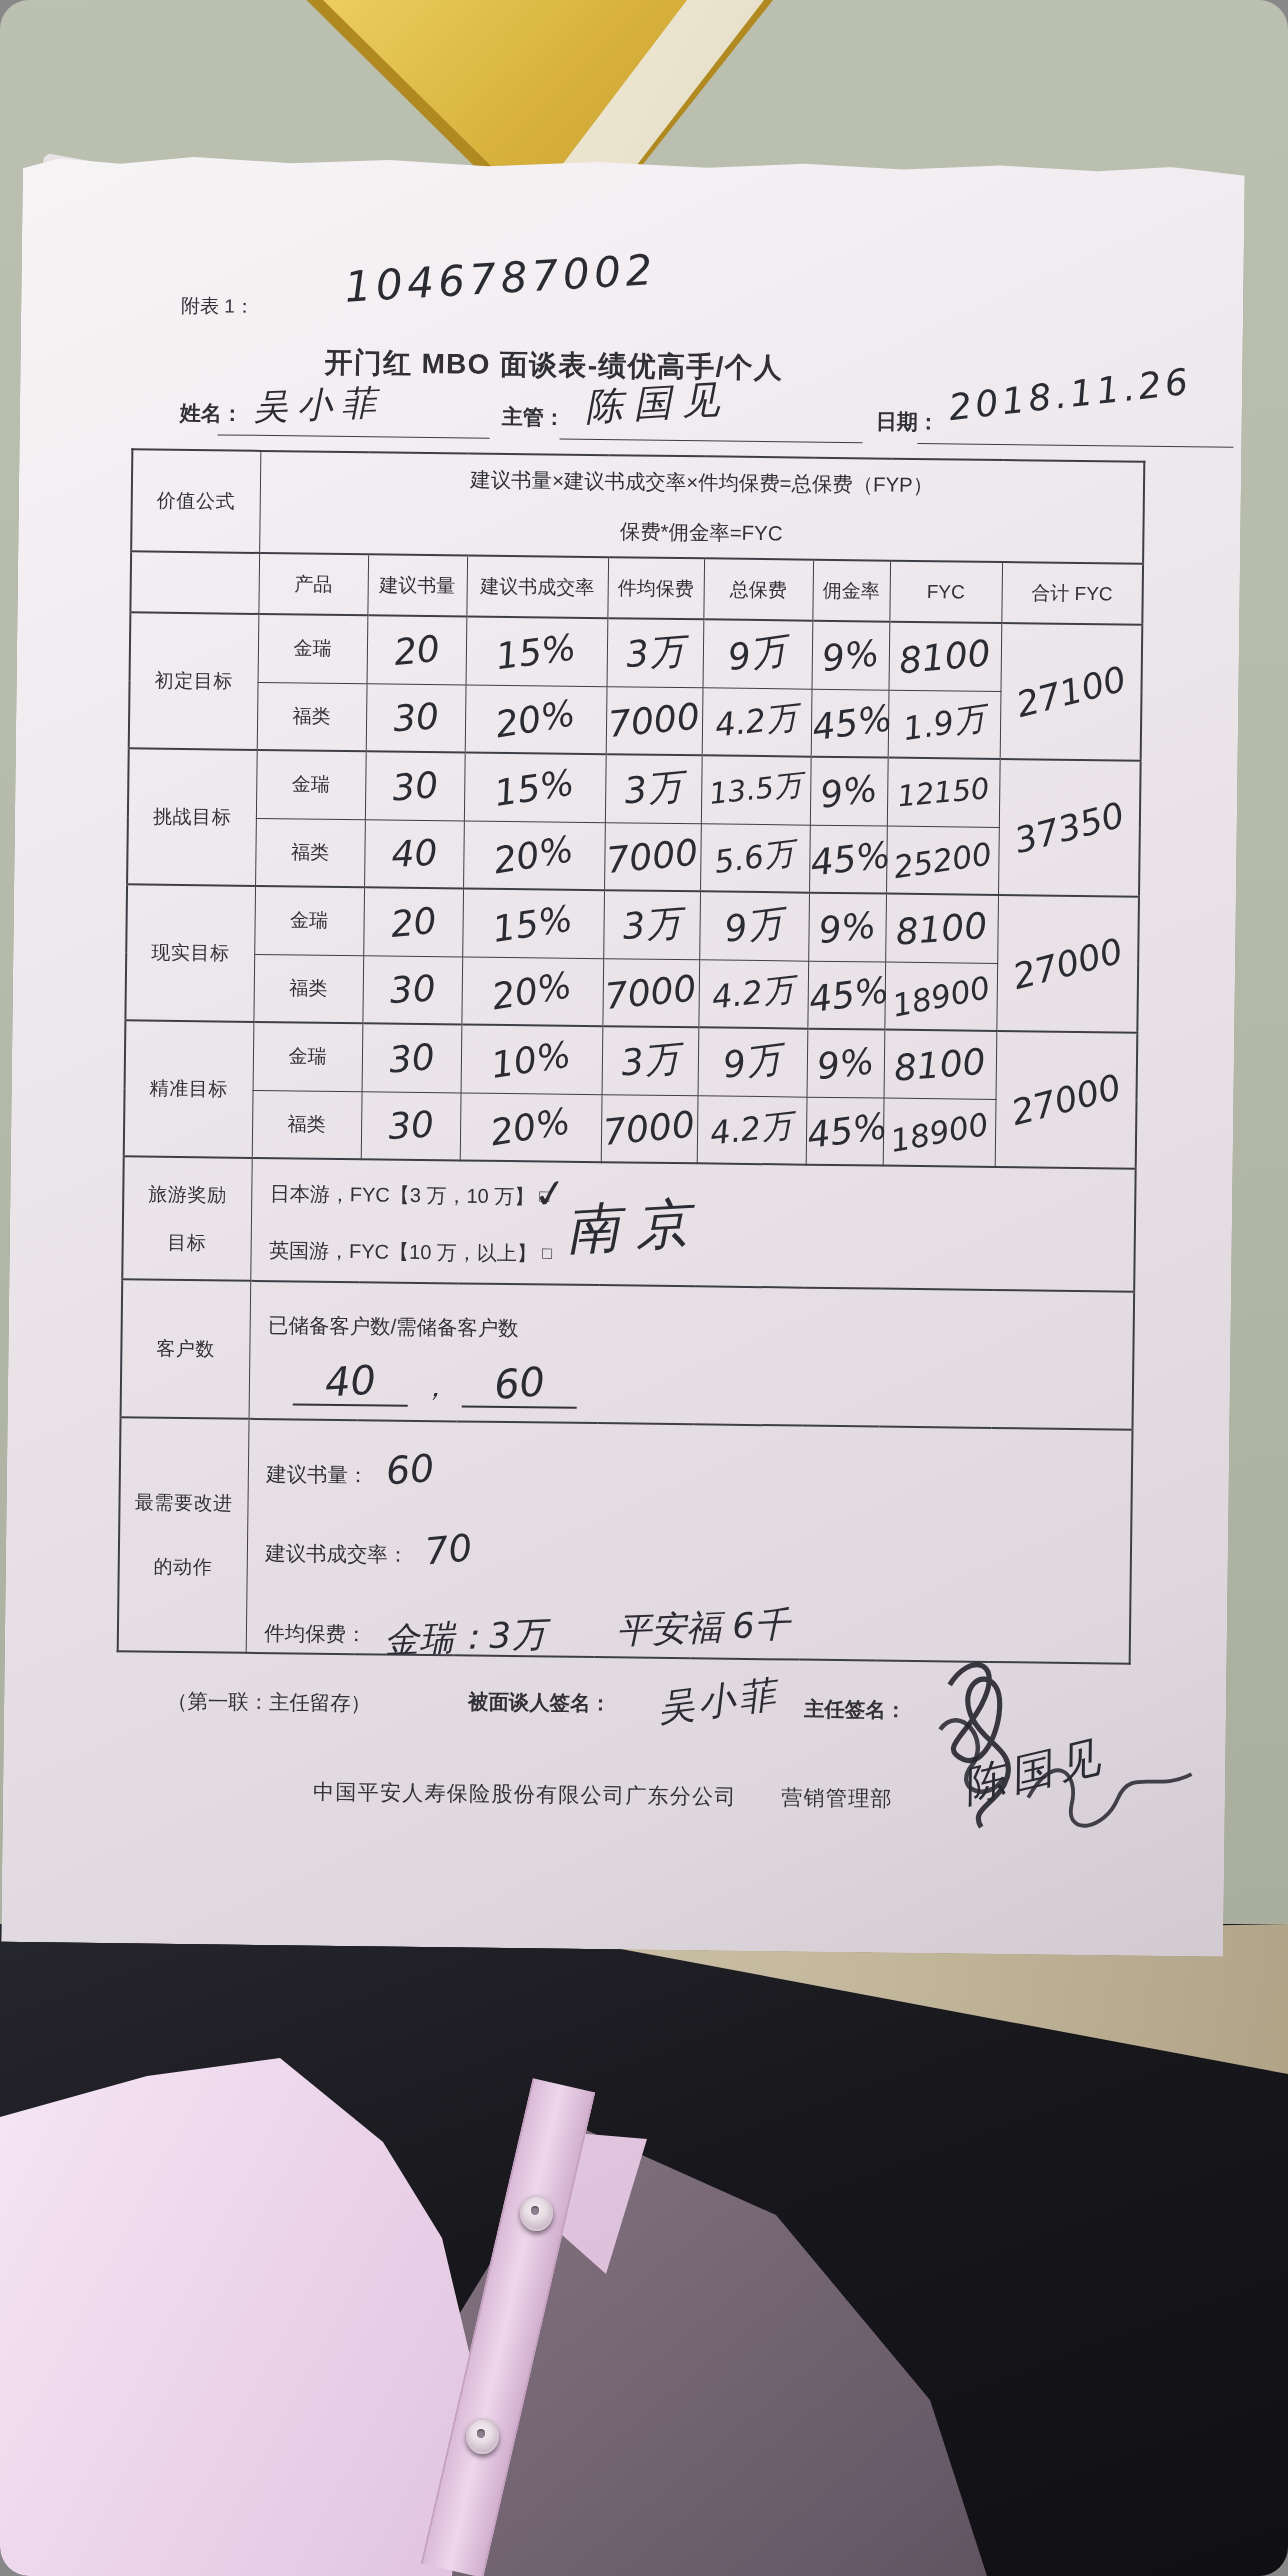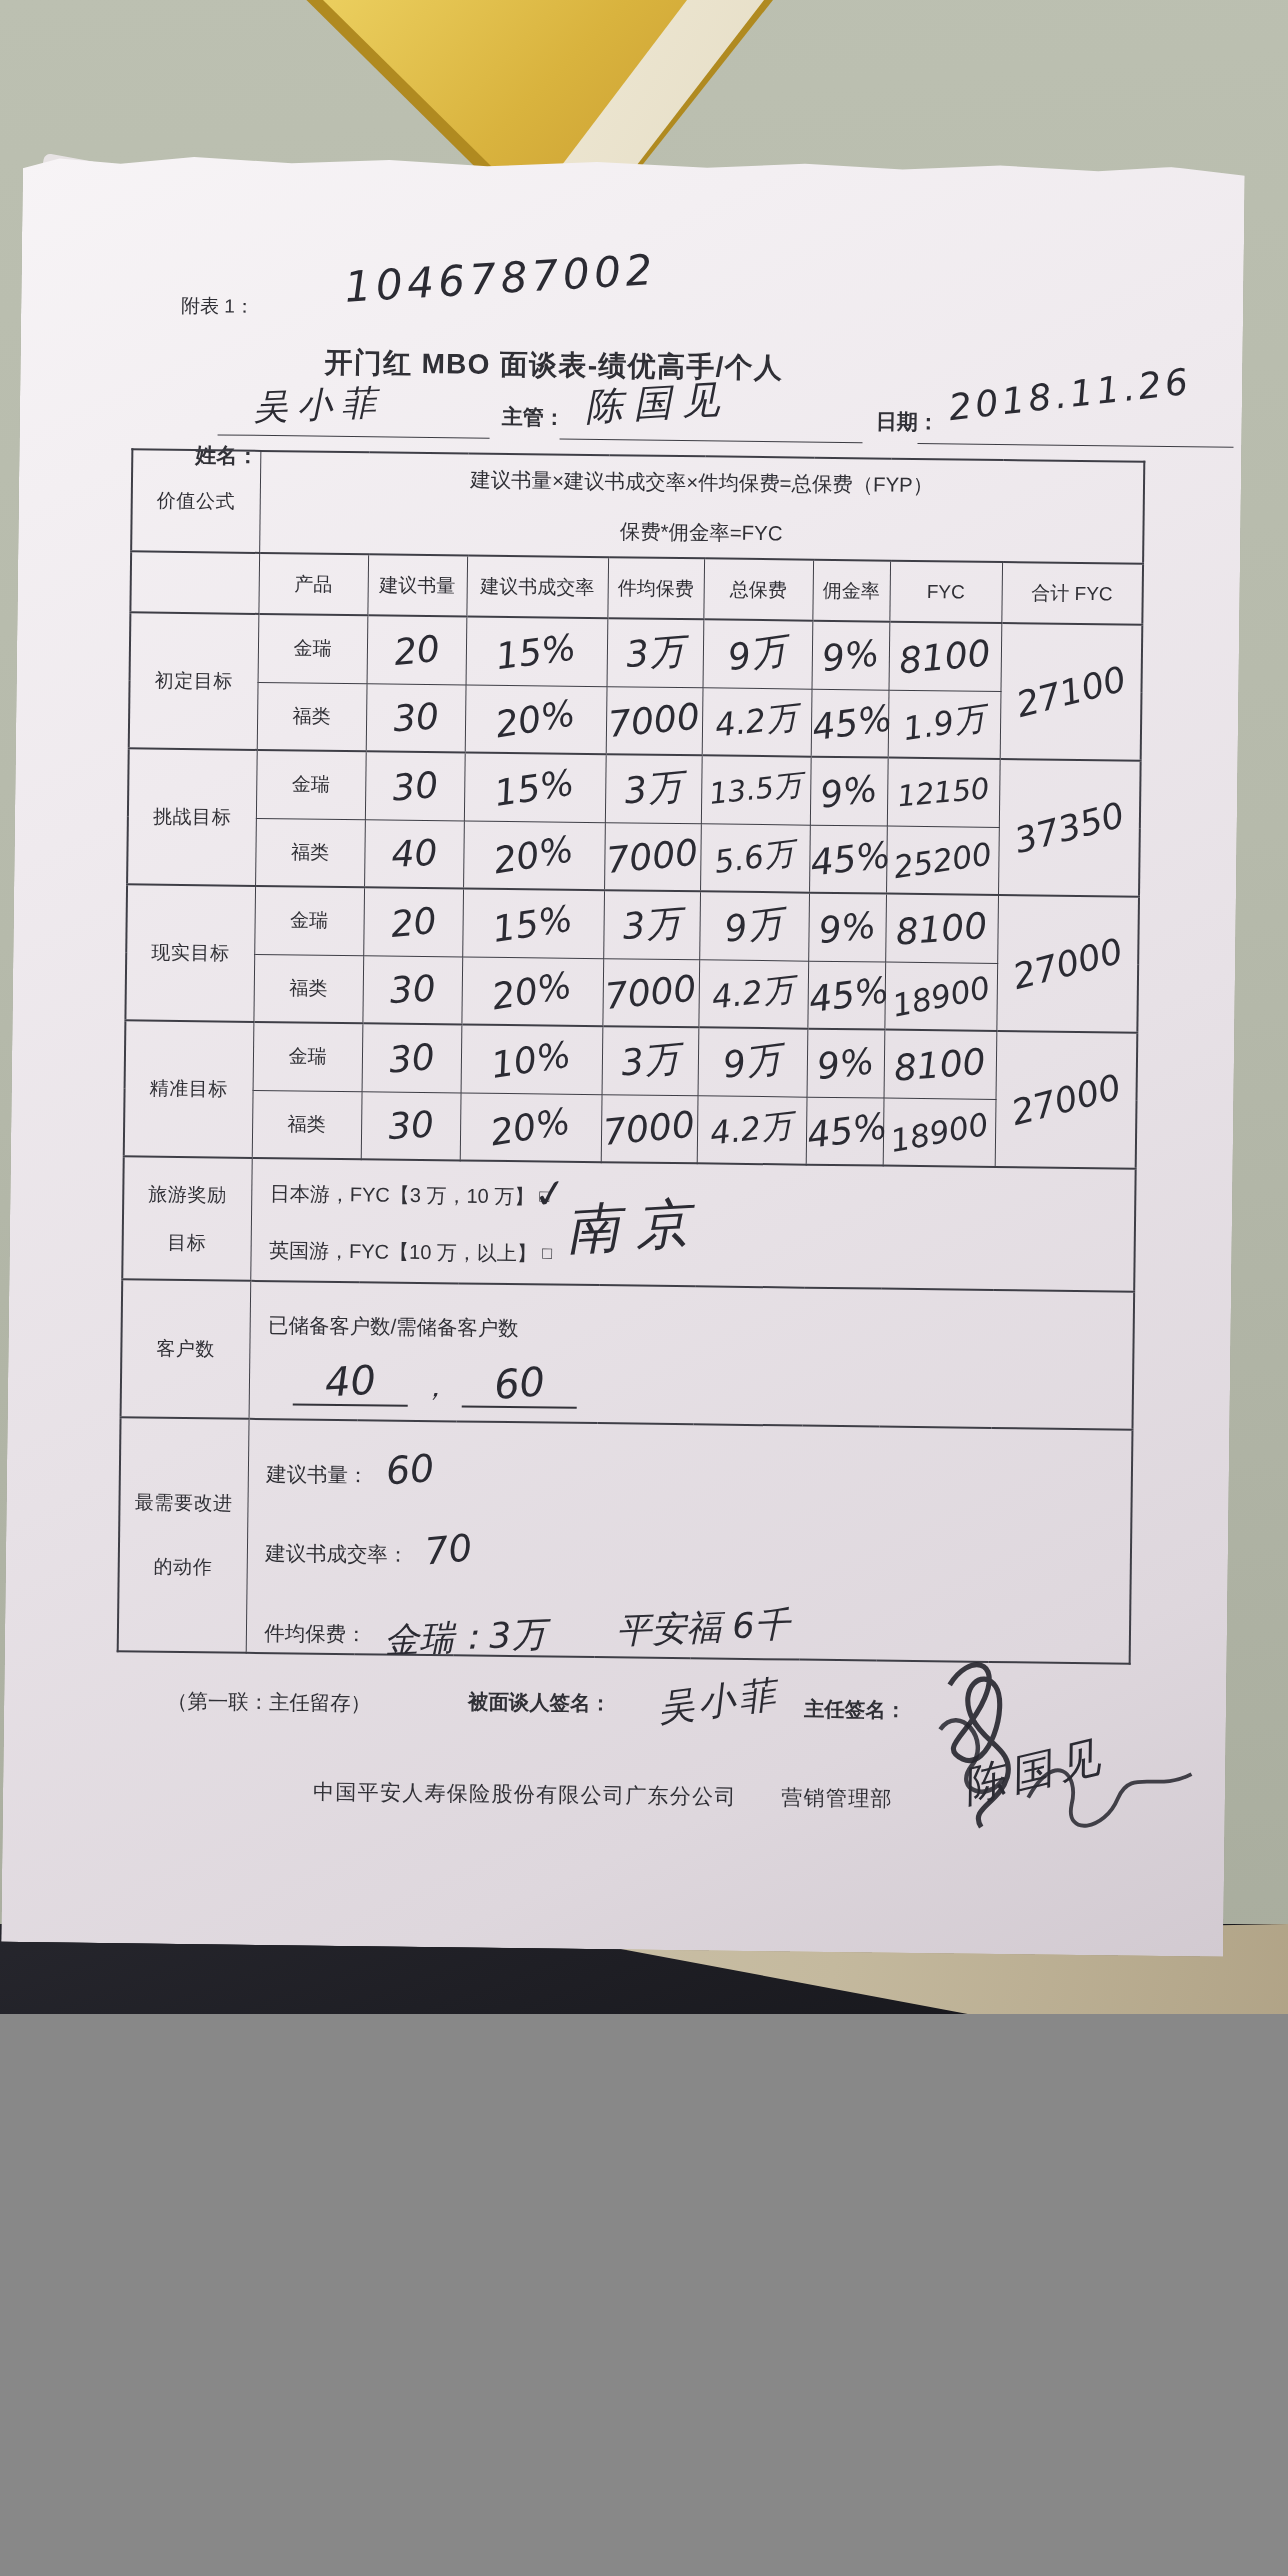--- a/index.html
+++ b/index.html
@@ -1,17 +1,17 @@
 <!DOCTYPE html>
 <html style="font-size:10.2px"><head>
 <meta charset="utf-8">
 <style>
   html,body{margin:0;padding:0;background:#888;}
-  #canvas{position:relative;width:1288px;height:2014px;overflow:hidden;
-    font-family:"Liberation Sans",sans-serif;}
+  #canvas{position:relative;width:1288px;height:2576px;overflow:hidden;
+    font-family:"Liberation Sans",sans-serif;border-radius:29px;}
   .abs{position:absolute;}
   
   .desk{left:0;top:0;width:1288px;height:1981px;
     background:linear-gradient(175deg,#bcc0b1 0%,#b6baab 45%,#a9ad9e 100%);}
   .nb-under{left:300px;top:0;width:473px;height:262px;
     clip-path:polygon(6.4px 0,473px 0,268px 259px);
     background:#b08a20;}
   .nb-gold{left:307px;top:0;width:460px;height:256px;
     clip-path:polygon(16px 0,457px 0,265px 246px);
     background:linear-gradient(135deg,#ecd060 0%,#d9b33e 45%,#c2922a 100%);}
@@ -124,21 +124,21 @@
         <span class="hole"></span>
       </div>
   </div>
 
   <div class="abs paper">
 
     <div class="abs appendix printed">附表 1：</div>
     <div class="abs serial hw">1046787002</div>
     <div class="abs title printed">开门红 MBO 面谈表-绩优高手/个人</div>
 
-    <div class="abs nlabel printed" style="left:176px;top:244px;margin-top:42px;">姓名：</div>
+    <div class="abs nlabel printed" style="left:160px;top:244px;">姓名：</div>
     <div class="abs hw" style="left:233px;top:225px;font-size:35px;transform:rotate(-3deg);letter-spacing:9px;">吴小菲</div>
     <div class="abs nlabel printed" style="left:482px;top:244px;">主管：</div>
     <div class="abs hw" style="left:565px;top:217px;font-size:38px;transform:rotate(-4deg);letter-spacing:10.2px;">陈国见</div>
     <div class="abs nlabel printed" style="left:856px;top:244px;text-align:center;">日期：</div>
     <div class="abs hw" style="left:928px;top:208px;font-size:36px;transform:rotate(-7deg);letter-spacing:3.8px;">2018.11.26</div>
     <div class="abs fline" style="left:198px;top:279px;width:272px;"></div>
     <div class="abs fline" style="left:540px;top:279px;width:303px;"></div>
     <div class="abs fline" style="left:898px;top:279px;width:316px;"></div>
 
     <table class="form">

